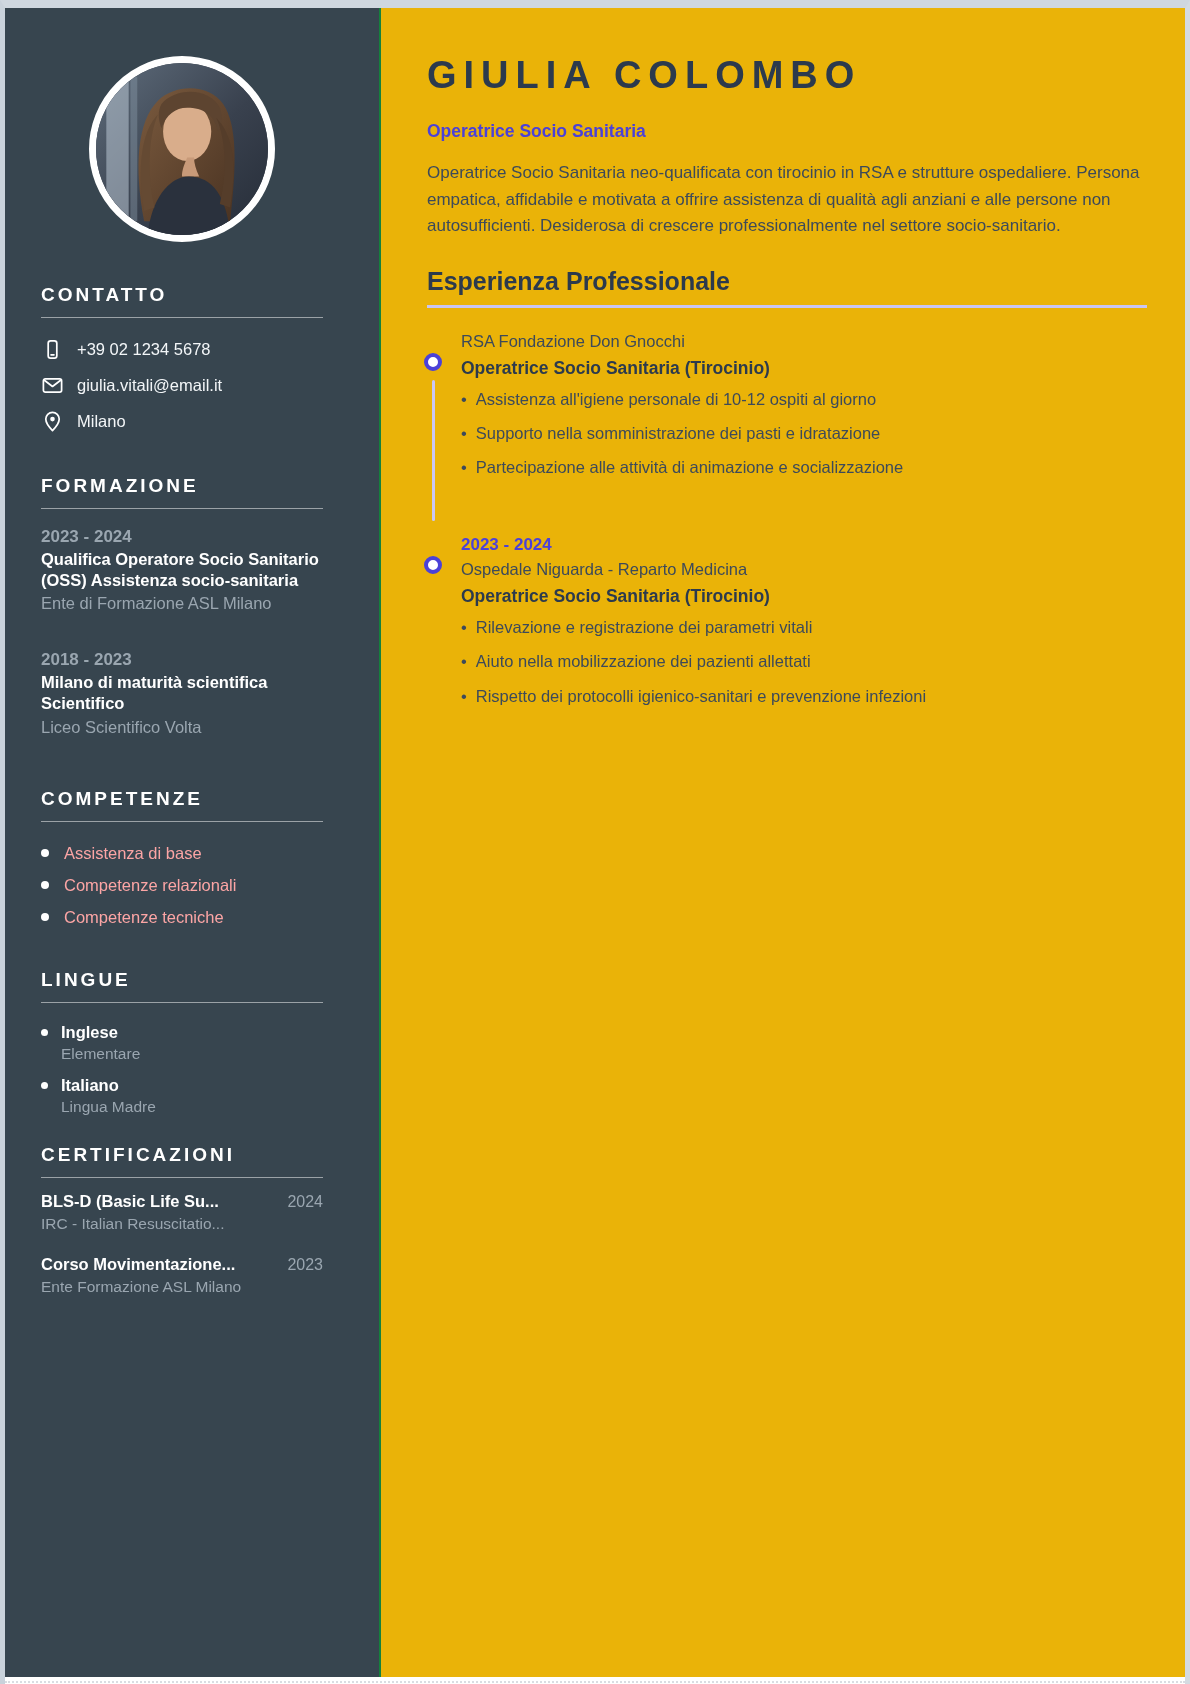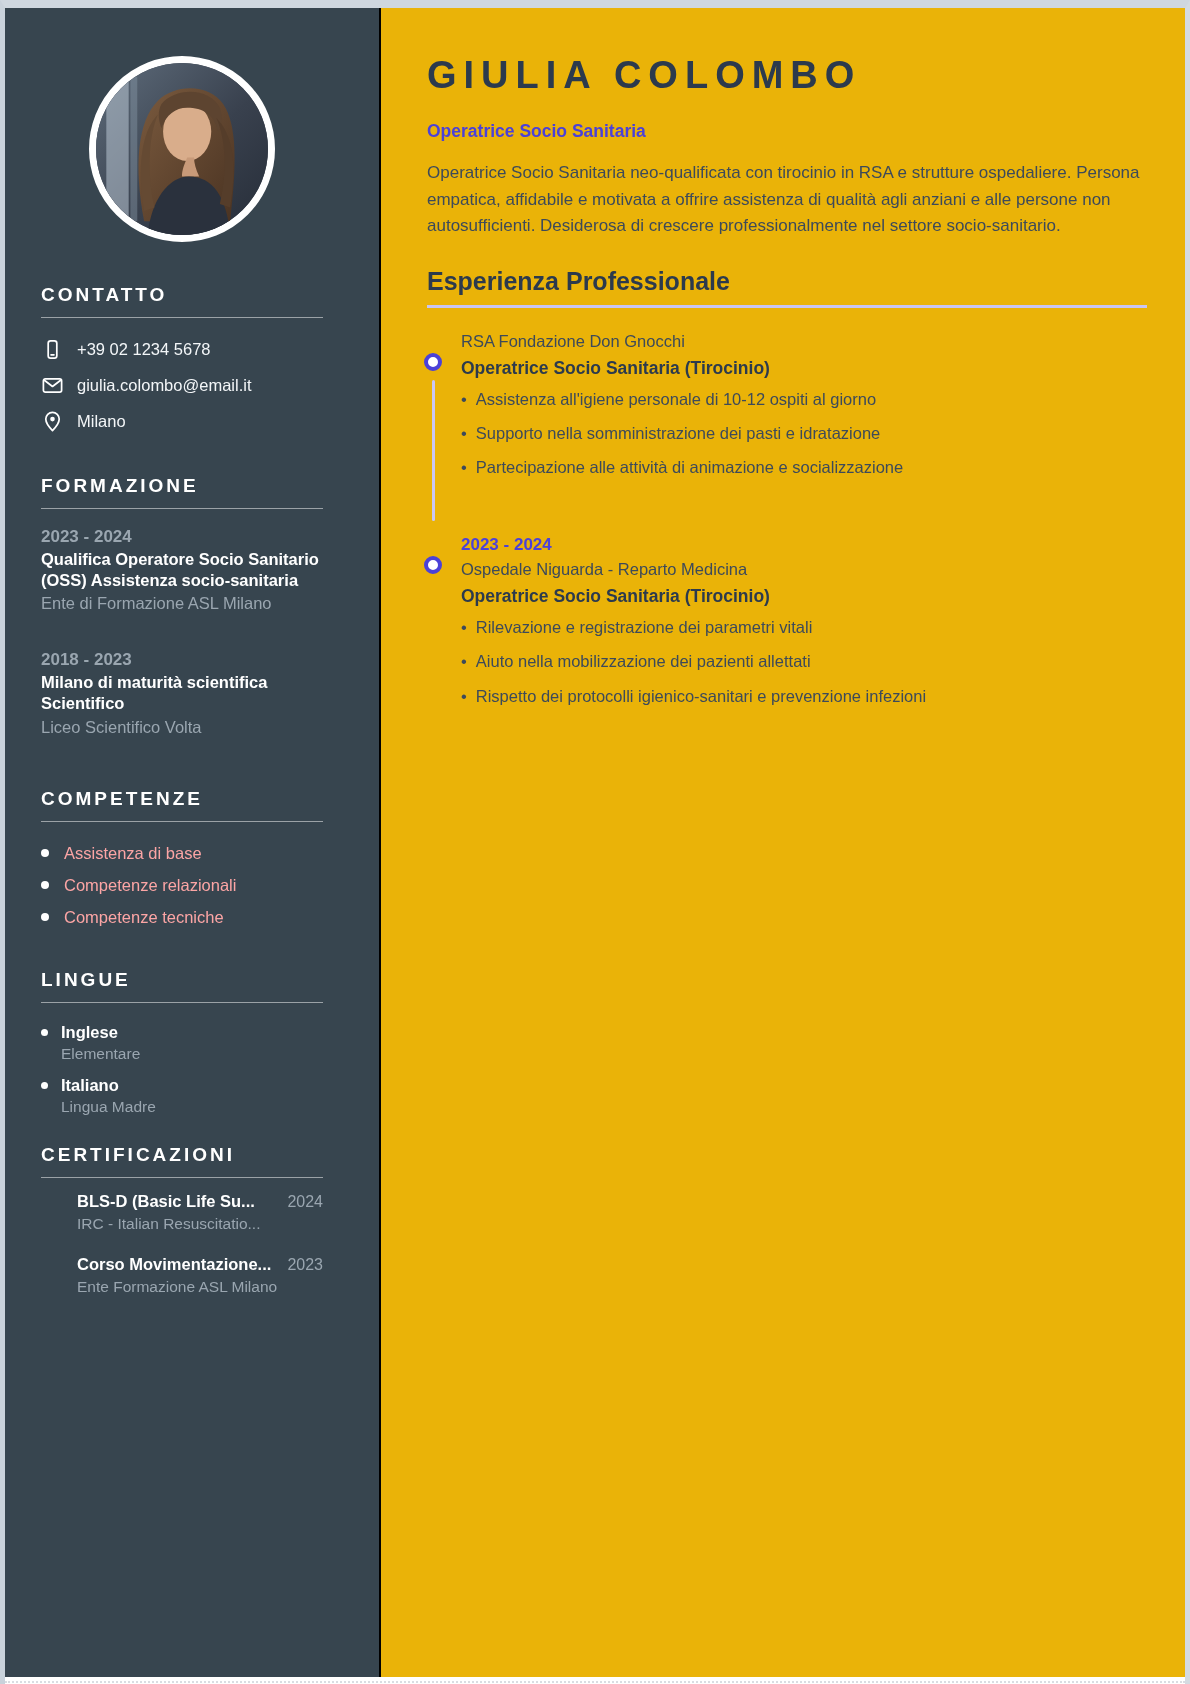--- a/index.html
+++ b/index.html
@@ -18,21 +18,21 @@
   .frame::after {
     content:""; position:absolute; left:0; right:0; bottom:1px;
     border-top:2px dotted #d9dde2;
   }
   .page { display:flex; height:1669px; }
 
   
   .sidebar {
     width:376px; min-width:376px; height:100%;
     background:#37454f;
-    border-right:2px solid #000000;
+    border-right:2px solid #15803d;
     padding:48px 56px 40px 36px;
     color:#ffffff;
   }
   .avatar-wrap { width:186px; height:186px; margin:0 auto; border-radius:50%;
     border:7px solid #ffffff; overflow:hidden; background:#3b4450; }
   .avatar-wrap svg { display:block; width:100%; height:100%; }
 
   .side-section { margin-top:42px; }
   .side-heading {
     font-size:19px; font-weight:700; letter-spacing:3px; color:#ffffff;
@@ -54,21 +54,21 @@
   .dot { width:8px; height:8px; border-radius:50%; background:#ffffff; flex:0 0 8px; }
   .skill-text { font-size:16.5px; color:#fca5a5; }
 
   .lang-list { margin-top:20px; }
   .lang-item { margin-bottom:13px; }
   .lang-name-row { display:flex; align-items:center; gap:13px; }
   .dot-sm { width:7px; height:7px; border-radius:50%; background:#ffffff; flex:0 0 7px; }
   .lang-name { font-size:16.5px; font-weight:700; color:#ffffff; }
   .lang-level { font-size:15.5px; color:#9aa6b0; margin-left:20px; margin-top:3px; }
 
-  .cert-item { margin-top:14px; margin-bottom:22px;margin-left:36px; }
+  .cert-item { margin-top:14px; margin-bottom:22px; }
   .cert-row { display:flex; justify-content:space-between; align-items:baseline; gap:6px; }
   .cert-name { font-size:16.5px; font-weight:700; color:#ffffff; white-space:nowrap; overflow:hidden; }
   .cert-year { font-size:16px; color:#9aa6b0; white-space:nowrap; }
   .cert-issuer { font-size:15.5px; color:#9aa6b0; margin-top:4px; white-space:nowrap; overflow:hidden; }
 
   
   .main { flex:1; padding:46px 38px 0 46px; background:#eab308; }
   .name {
     font-size:38px; font-weight:800; letter-spacing:7px; color:#2c3a4d;
   }
@@ -140,21 +140,21 @@
               <rect x="7.5" y="3" width="9" height="18" rx="2.5"></rect>
               <line x1="10.5" y1="17.6" x2="13.5" y2="17.6"></line>
             </svg>
             <span class="contact-text">+39 02 1234 5678</span>
           </div>
           <div class="contact-row">
             <svg viewBox="0 0 24 24" fill="none" stroke="#ffffff" stroke-width="1.8" stroke-linecap="round" stroke-linejoin="round">
               <rect x="2.5" y="5" width="19" height="14" rx="2"></rect>
               <path d="M3.5 6.5 L12 13 L20.5 6.5"></path>
             </svg>
-            <span class="contact-text">giulia.colombo@email.it</span>
+            <span class="contact-text">giulia.vitali@email.it</span>
           </div>
           <div class="contact-row">
             <svg viewBox="0 0 24 24" fill="none" stroke="#ffffff" stroke-width="1.8" stroke-linecap="round" stroke-linejoin="round">
               <path d="M12 2.5 C8.1 2.5 5 5.6 5 9.5 C5 14.5 12 21.5 12 21.5 S19 14.5 19 9.5 C19 5.6 15.9 2.5 12 2.5 Z"></path>
               <circle cx="12" cy="9.5" r="2.4" fill="#ffffff" stroke="none"></circle>
             </svg>
             <span class="contact-text">Milano</span>
           </div>
         </div>
       </section>

